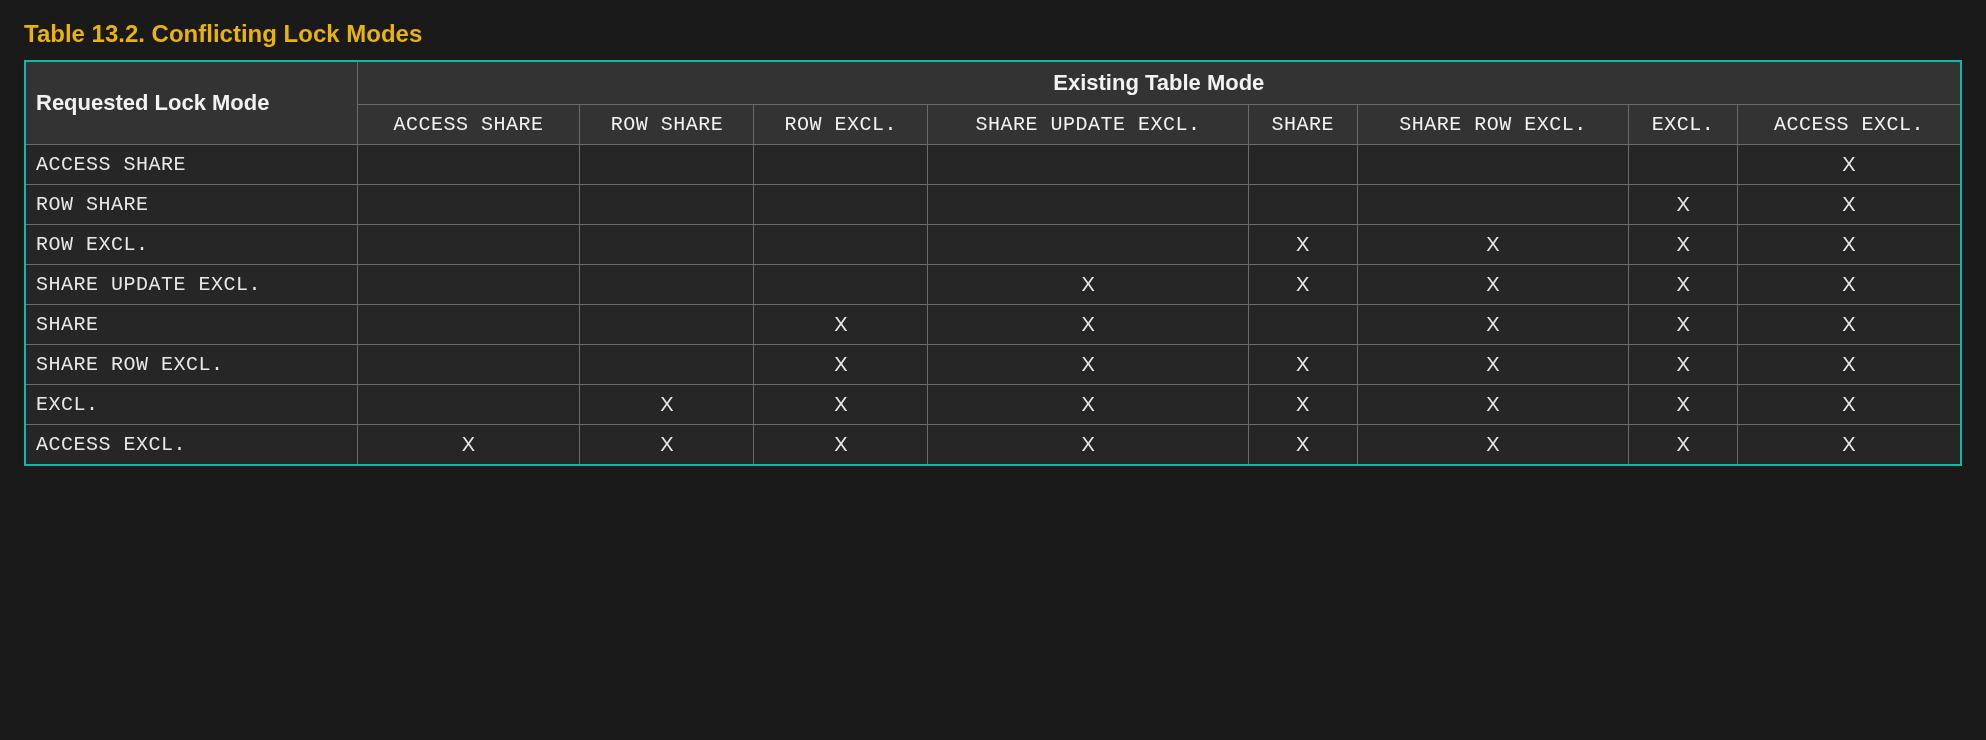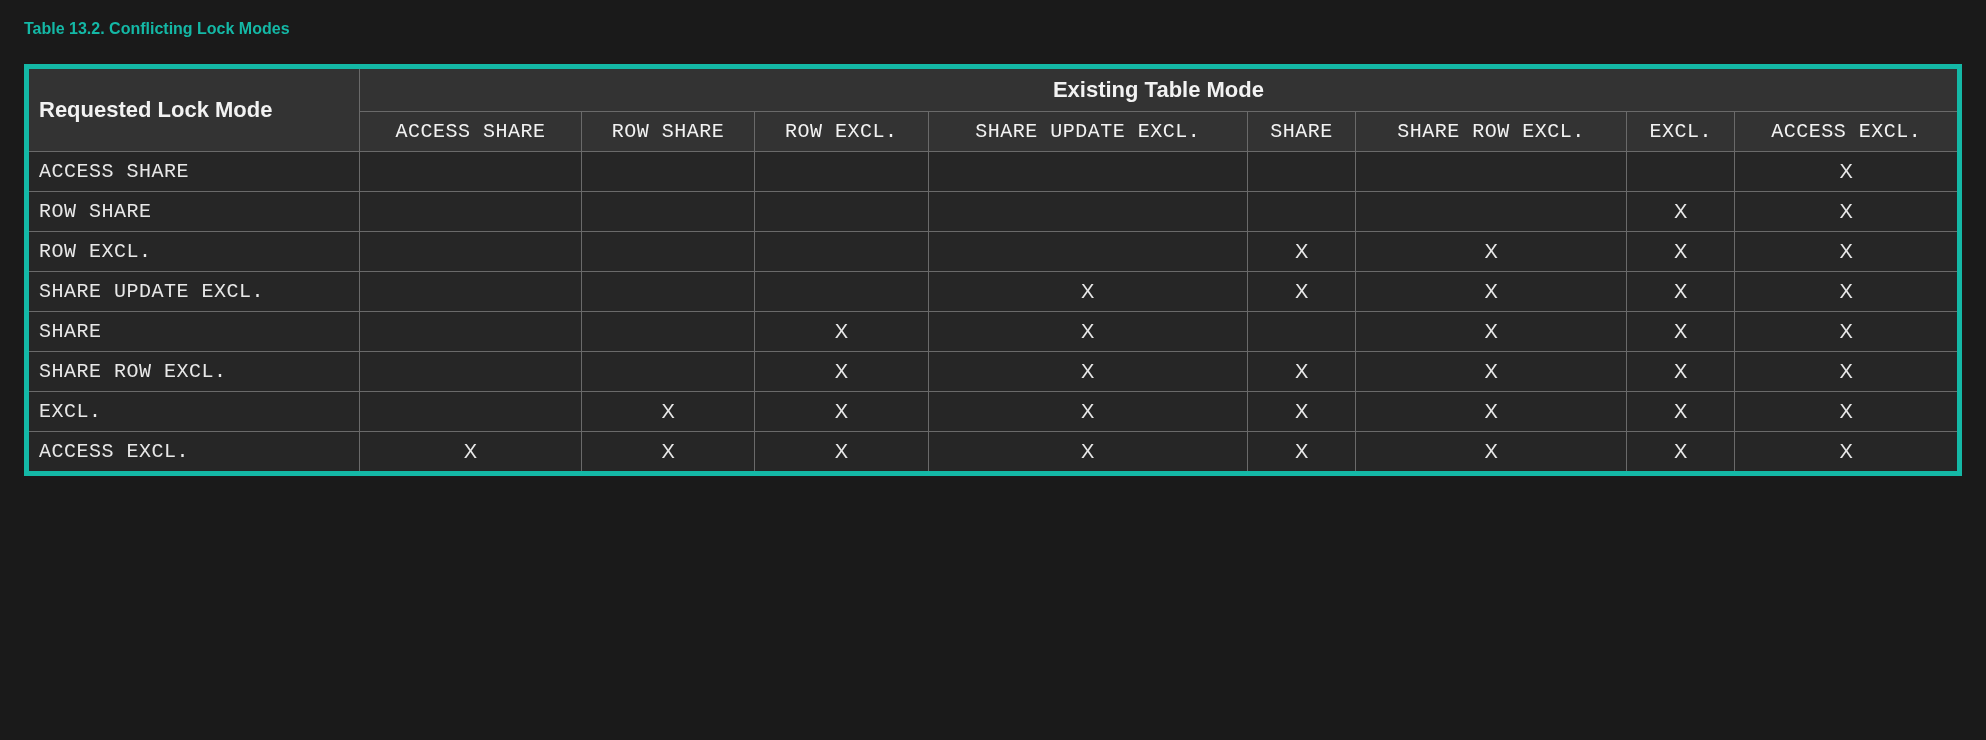--- a/index.html
+++ b/index.html
@@ -8,29 +8,29 @@
     background: #1a1a1a;
     color: #e8e8e8;
     font-family: "Helvetica Neue", "Segoe UI", Arial, sans-serif;
     font-size: 20px;
   }
   .page {
     padding: 20px 24px;
   }
   .caption {
     font-weight: 700;
-    font-size: 16px;
-    margin: 0 0 26px 0;
-    color: #14b8a6;
+    font-size: 24px;
+    margin: 0 0 12px 0;
+    color: #eab308;
   }
 
   table.locktable {
     border-collapse: collapse;
     width: 100%;
-    border: 5px solid #14b8a6;
+    border: 2px solid #14b8a6;
     background: #1d4ed8;
   }
 
   table.locktable th,
   table.locktable td {
     border: 1px solid #6a6a6a;
     padding: 8px 10px;
     vertical-align: middle;
   }
 

